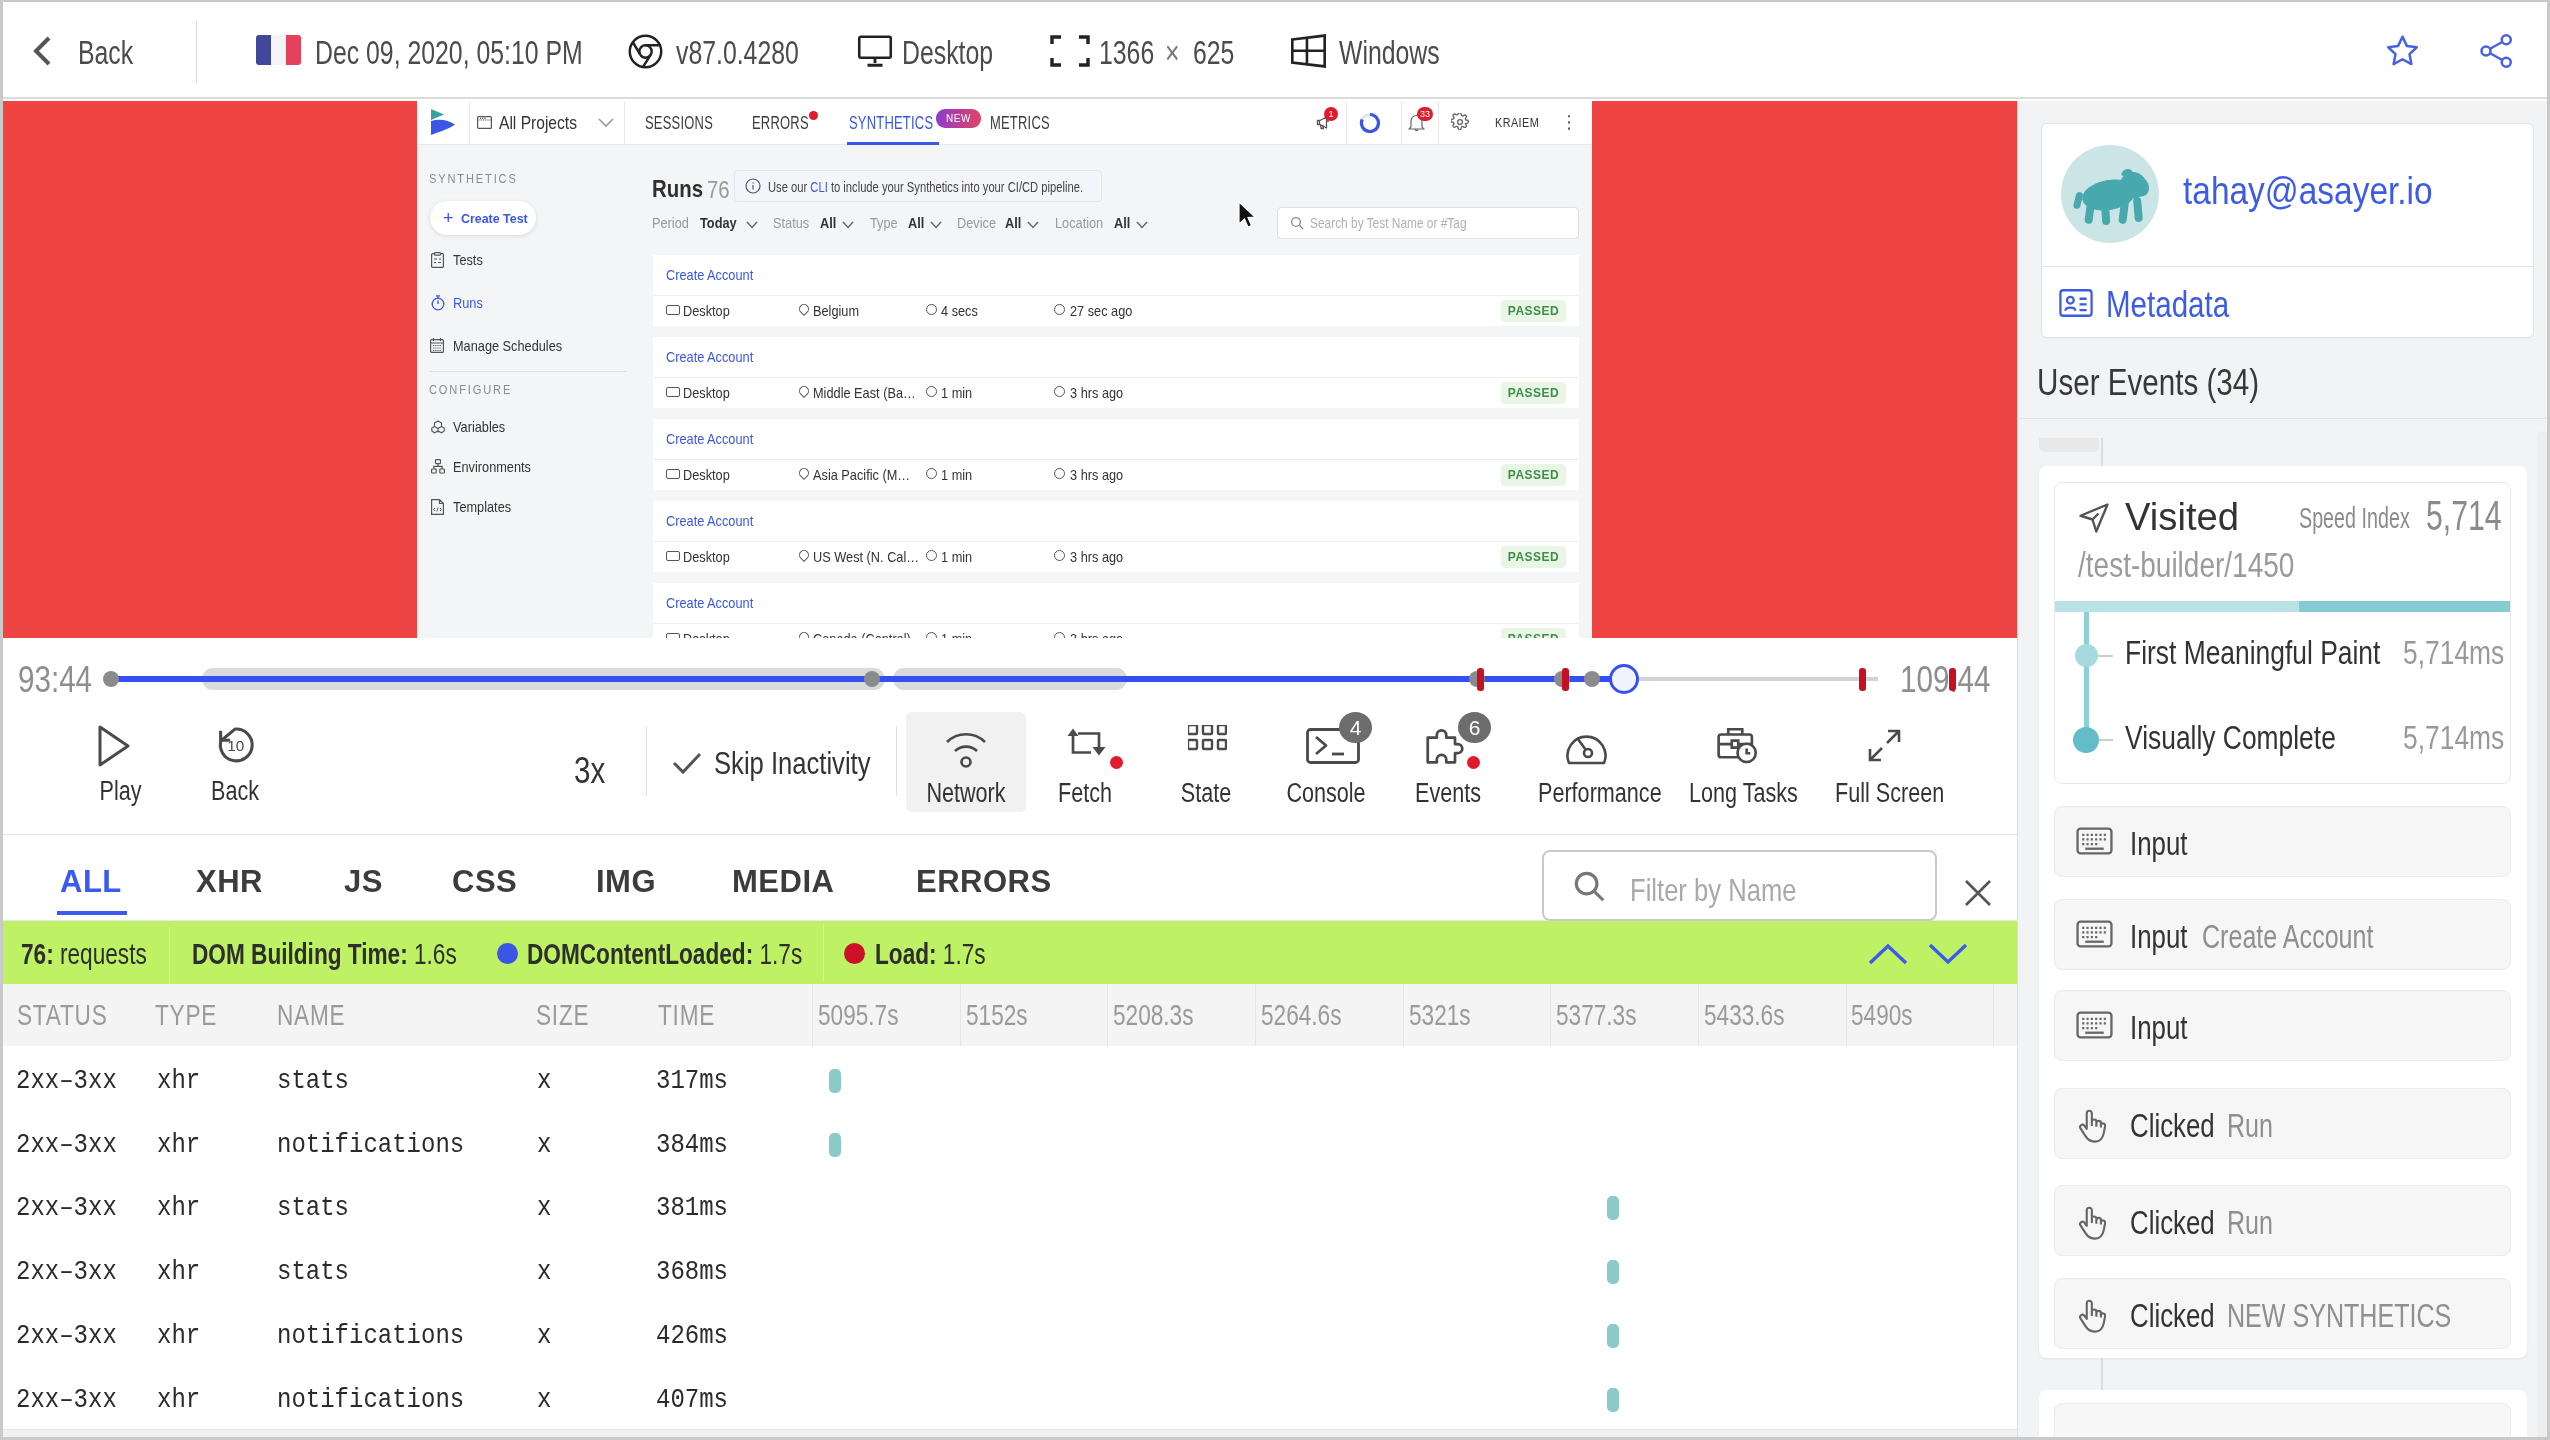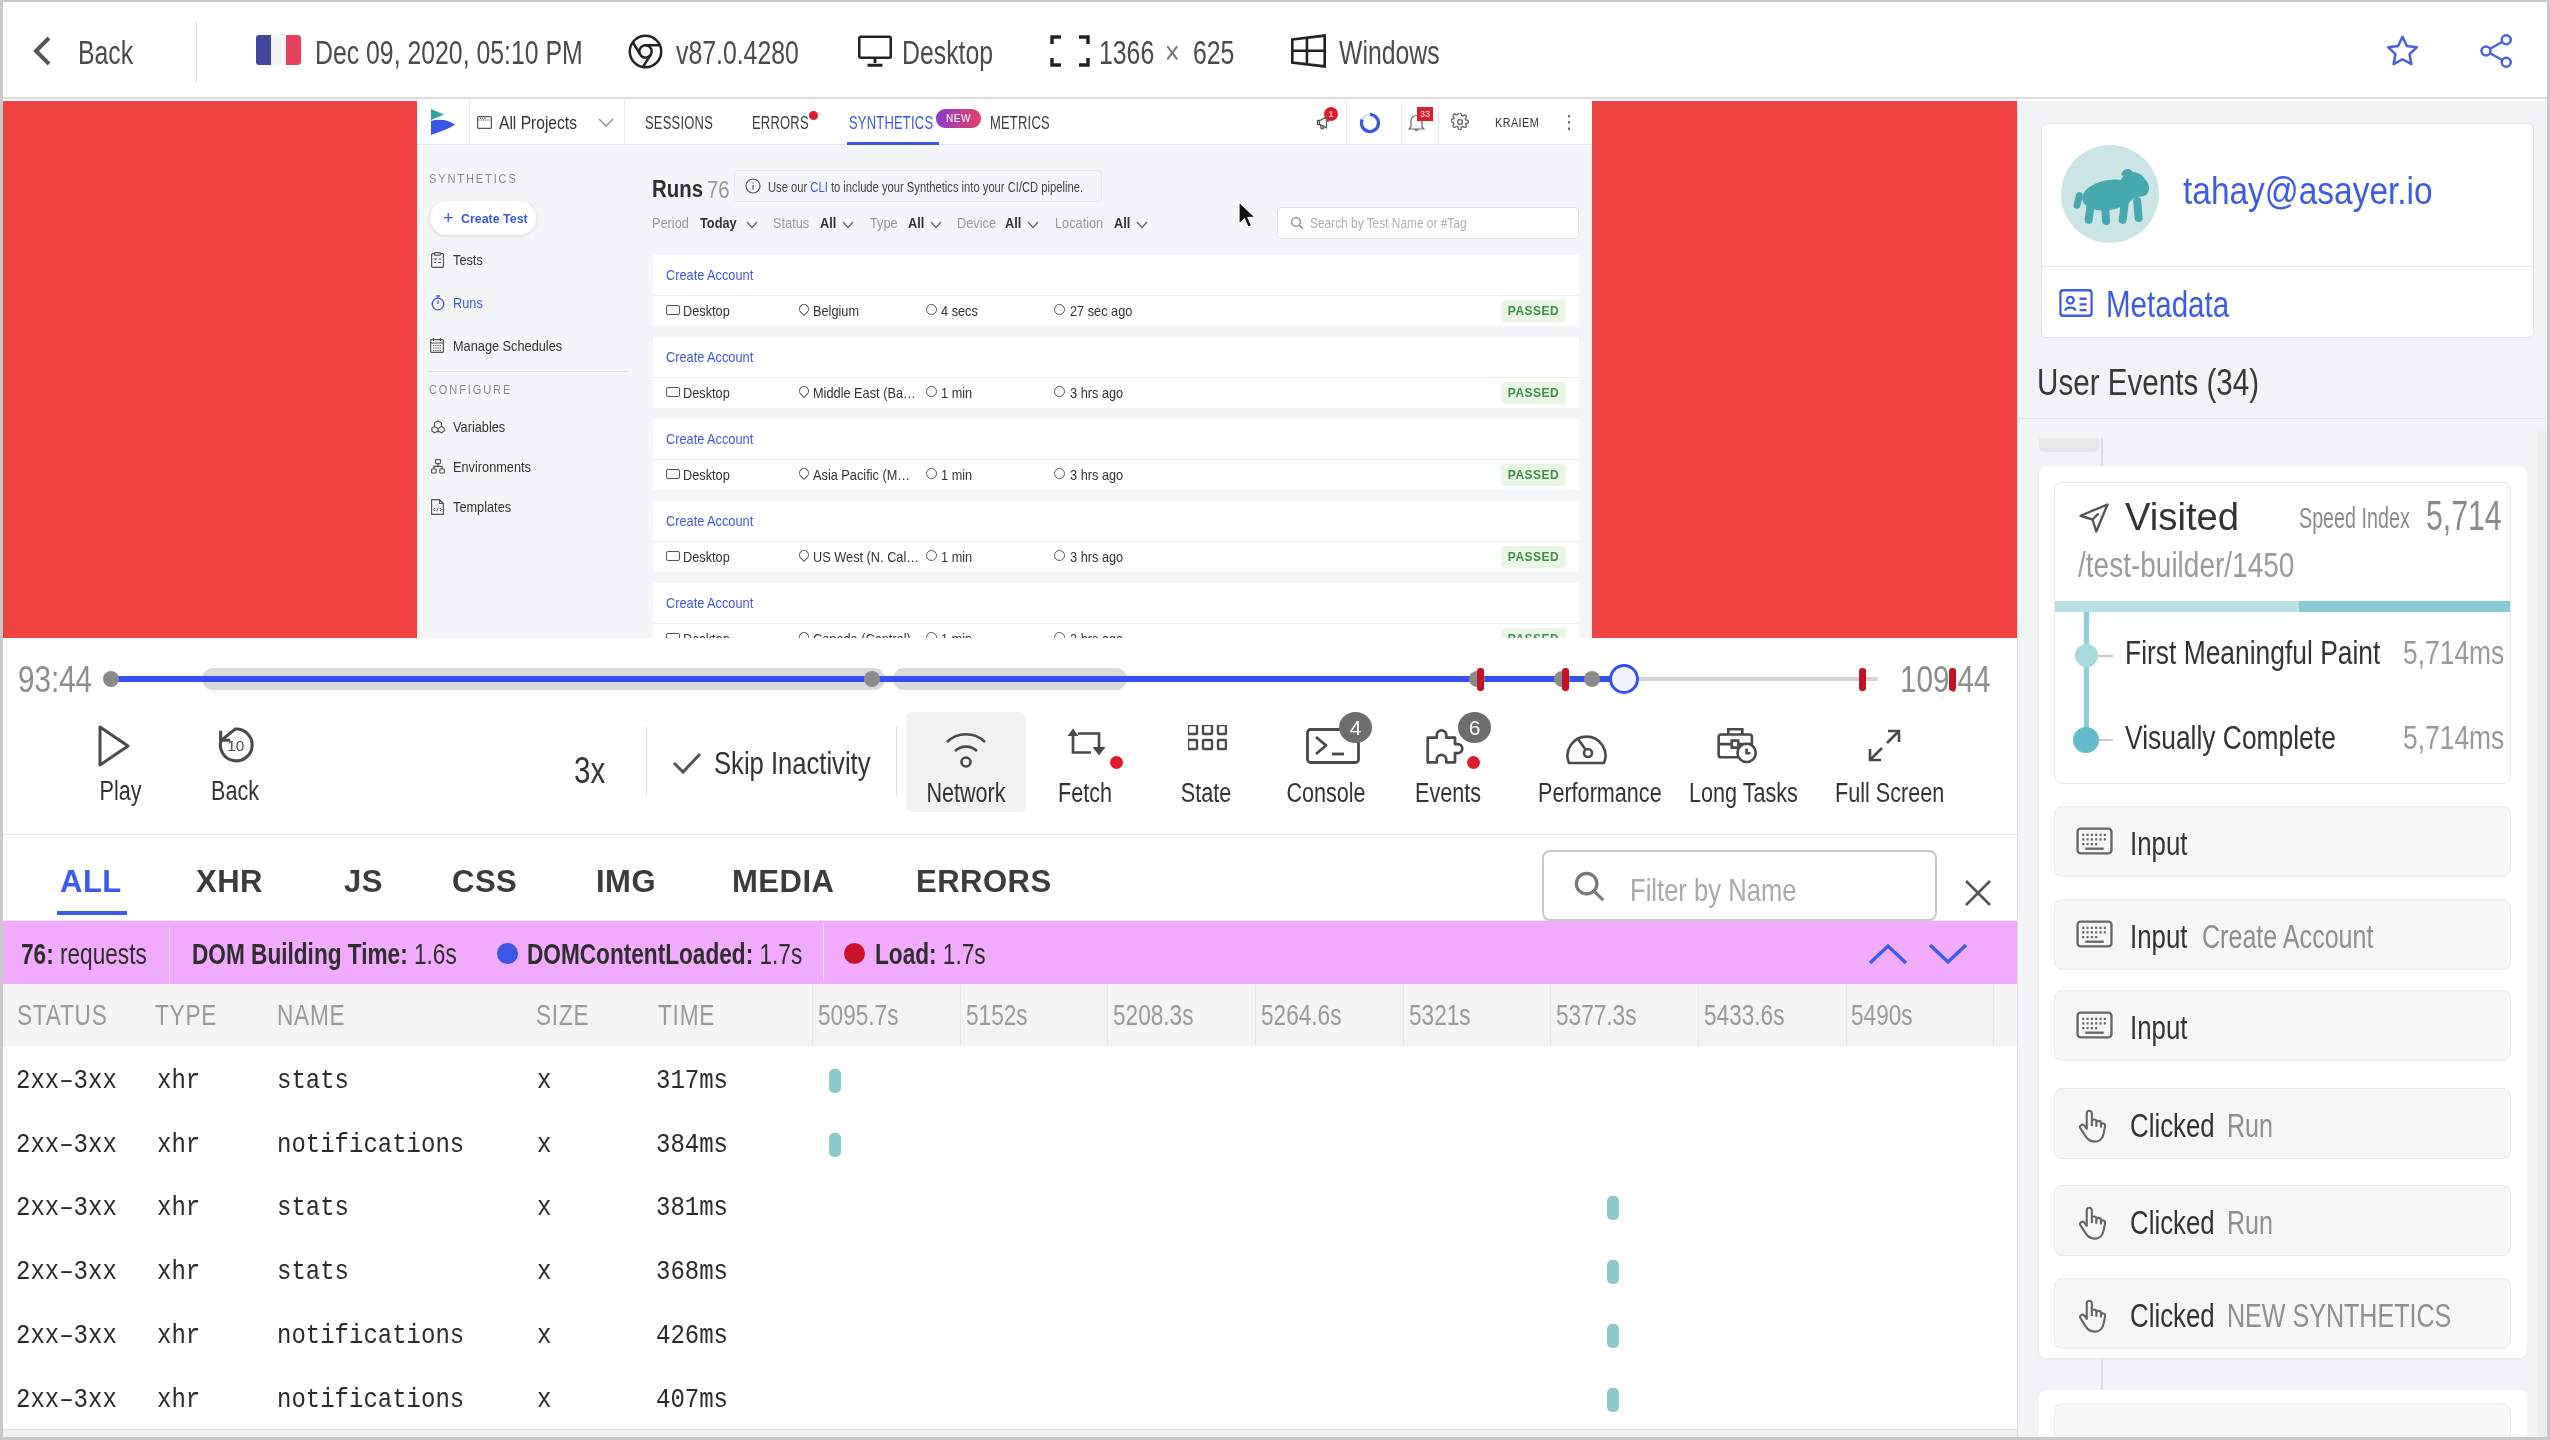--- a/index.html
+++ b/index.html
@@ -34,21 +34,21 @@
 
 #timesec { left:0; top:638px; width:2017px; height:196px; background:#fff; }
 #timesec .dot { top:33px; width:16px; height:16px; border-radius:50%; background:#8b8b8b; }
 #timesec .tick { top:30px; width:7px; height:23px; border-radius:3px; background:#c41224; }
 .clbl { font-size:27px; color:#333; text-align:center; white-space:nowrap; transform:scaleX(0.8); }
 .badge { width:33px; height:31px; border-radius:50%; background:#6d6d6d; color:#fff; font-size:21px; text-align:center; line-height:31px; }
 
 #tabsrow { left:0; top:834px; width:2017px; height:87px; background:#fff; border-top:1px solid #e6e6e6; border-bottom:1px solid #e8e8e8; }
 .tab { position:absolute; top:29px; font-size:31px; font-weight:bold; color:#3c3c3c; letter-spacing:0.5px;}
 
-#sumrow { left:0; top:921px; width:2017px; height:63px; background:#f0abfc; }
+#sumrow { left:0; top:921px; width:2017px; height:63px; background:#bef264; }
 #sumrow .t { position:absolute; top:17px; font-size:29px; color:#2e2e2e; white-space:nowrap; transform:scaleX(0.78); transform-origin:0 50%; }
 
 #thead { left:0; top:984px; width:2017px; height:62px; background:#f4f4f5; }
 #thead .h { position:absolute; top:15px; font-size:29px; color:#9a9a9a; letter-spacing:1px; white-space:nowrap; transform:scaleX(0.78); transform-origin:0 50%; }
 #tbody { left:0; top:1046px; width:2017px; height:383px; background:#fff; }
 .mono { font-family:"Liberation Mono", monospace; font-size:28px; color:#2b2b2b; white-space:nowrap; transform:scaleX(0.857); transform-origin:0 50%; }
 .colline { position:absolute; top:984px; width:1px; height:445px; background:#e7e7e7; }
 .row { left:0; width:2017px; height:64px; }
 .row .mono { top:0px; }
 .bar { top:4px; width:12px; height:24px; border-radius:5px; background:#8ccac8; }
@@ -138,21 +138,21 @@
       <div class="abs" style="left:907px;top:6px;width:14px;height:14px;border-radius:50%;background:#e01b2e;color:#fff;font-size:9px;text-align:center;line-height:14px;">1</div>
       <div class="abs nsep" style="left:929px;"></div>
       <svg class="abs" style="left:942px;top:11px" width="22" height="22" viewBox="0 0 22 22" fill="none">
           <circle cx="11" cy="11" r="8.5" stroke="#dfe3f5" stroke-width="3.2"></circle>
           <path d="M11 2.5 A 8.5 8.5 0 1 1 3.2 7.5" stroke="#3b55e6" stroke-width="3.2"></path>
         </svg>
       <div class="abs nsep" style="left:984px;"></div>
       <svg class="abs" style="left:991px;top:12px" width="17" height="19" viewBox="0 0 17 19" fill="none" stroke="#666" stroke-width="1.2">
           <path d="M3 14 L3 8 a5.5 5.5 0 0 1 11 0 L14 14 L16 16 L1 16 L3 14 M7 16.5 a1.6 1.6 0 0 0 3 0"></path>
         </svg>
-      <div class="abs" style="left:1000px;top:6px;width:16px;height:14px;border-radius:0;background:#e01b2e;color:#fff;font-size:9px;text-align:center;line-height:14px;">33</div>
+      <div class="abs" style="left:1000px;top:6px;width:16px;height:14px;border-radius:7px;background:#e01b2e;color:#fff;font-size:9px;text-align:center;line-height:14px;">33</div>
       <div class="abs nsep" style="left:1021px;"></div>
       <svg class="abs" style="left:1034px;top:12px" width="18" height="18" viewBox="0 0 24 24" fill="none" stroke="#666" stroke-width="1.8">
           <circle cx="12" cy="12" r="3.2"></circle>
           <path d="M19.4 13.5a1.8 1.8 0 0 0 .4 2l.1.1a2.1 2.1 0 1 1-3 3l-.1-.1a1.8 1.8 0 0 0-2-.4 1.8 1.8 0 0 0-1.1 1.6V20a2.1 2.1 0 1 1-4.2 0v-.2A1.8 1.8 0 0 0 8.3 18a1.8 1.8 0 0 0-2 .4l-.1.1a2.1 2.1 0 1 1-3-3l.1-.1a1.8 1.8 0 0 0 .4-2 1.8 1.8 0 0 0-1.6-1.1H2a2.1 2.1 0 1 1 0-4.2h.2A1.8 1.8 0 0 0 3.8 7a1.8 1.8 0 0 0-.4-2l-.1-.1a2.1 2.1 0 1 1 3-3l.1.1a1.8 1.8 0 0 0 2 .4 1.8 1.8 0 0 0 1.1-1.6V2a2.1 2.1 0 1 1 4.2 0v.2a1.8 1.8 0 0 0 1.1 1.6 1.8 1.8 0 0 0 2-.4l.1-.1a2.1 2.1 0 1 1 3 3l-.1.1a1.8 1.8 0 0 0-.4 2v.1a1.8 1.8 0 0 0 1.6 1.1h.2a2.1 2.1 0 1 1 0 4.2h-.2a1.8 1.8 0 0 0-1.6 1.1z"></path>
         </svg>
       <div class="abs" style="left:1078px;top:15px;font-size:12px;color:#333;letter-spacing:0.5px;transform:scaleX(0.9);transform-origin:0 50%;">KRAIEM</div>
       <div class="abs" style="left:1143px;top:10px;font-size:18px;color:#555;letter-spacing:0;">⋮</div>
     </div>
 
     <div class="abs" style="left:12px;top:70px;font-size:13px;color:#8a8a8a;letter-spacing:2.2px;transform:scaleX(0.85);transform-origin:0 50%;">SYNTHETICS</div>

